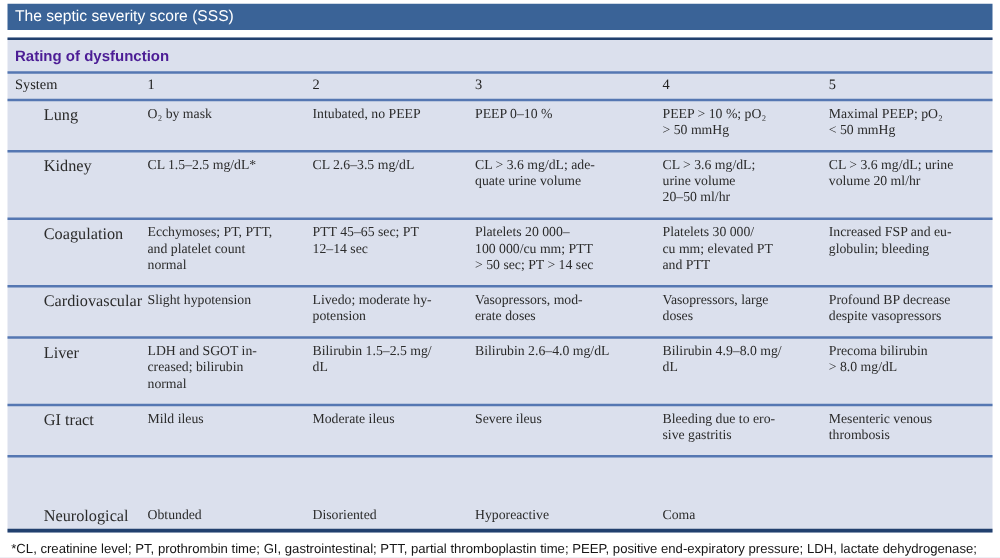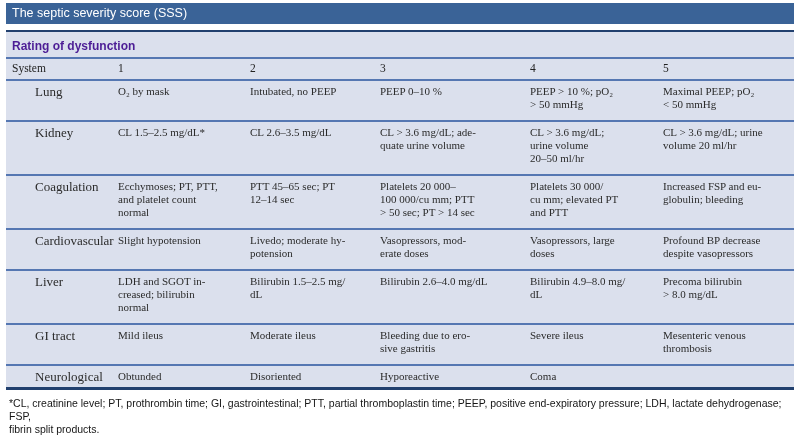--- a/index.html
+++ b/index.html
@@ -42,21 +42,21 @@
     padding: 4px 10px 9px 6px;
     white-space: pre-line;
     color: #2b2b2b;
   }
   .head-row .cell {
     font-size: 11.5px;
     padding: 3px 6px 4px 6px;
     color: #222222;
   }
   .sys { font-size: 13px; padding-left: 29px; }
-  .grid-row:last-of-type .cell { padding-bottom: 4px; }
+  .grid-row:last-of-type .cell { padding-bottom: 4px; margin-top: 36px; }
 
   .footnote {
     font-size: 10.5px;
     line-height: 13px;
     padding: 7px 0 0 3px;
     white-space: pre-line;
     color: #161616;
   }
   .citation {
     font-size: 11.5px;
@@ -156,23 +156,23 @@
       <div class="cell">Bilirubin 4.9–8.0 mg/
 dL</div>
       <div class="cell">Precoma bilirubin
 &gt; 8.0 mg/dL</div>
     </div>
 
     <div class="grid-row">
       <div class="cell sys">GI tract</div>
       <div class="cell">Mild ileus</div>
       <div class="cell">Moderate ileus</div>
+      <div class="cell">Severe ileus</div>
       <div class="cell">Bleeding due to ero-
 sive gastritis</div>
-      <div class="cell">Severe ileus</div>
       <div class="cell">Mesenteric venous
 thrombosis</div>
     </div>
 
     <div class="grid-row">
       <div class="cell sys">Neurological</div>
       <div class="cell">Obtunded</div>
       <div class="cell">Disoriented</div>
       <div class="cell">Hyporeactive</div>
       <div class="cell">Coma</div>

